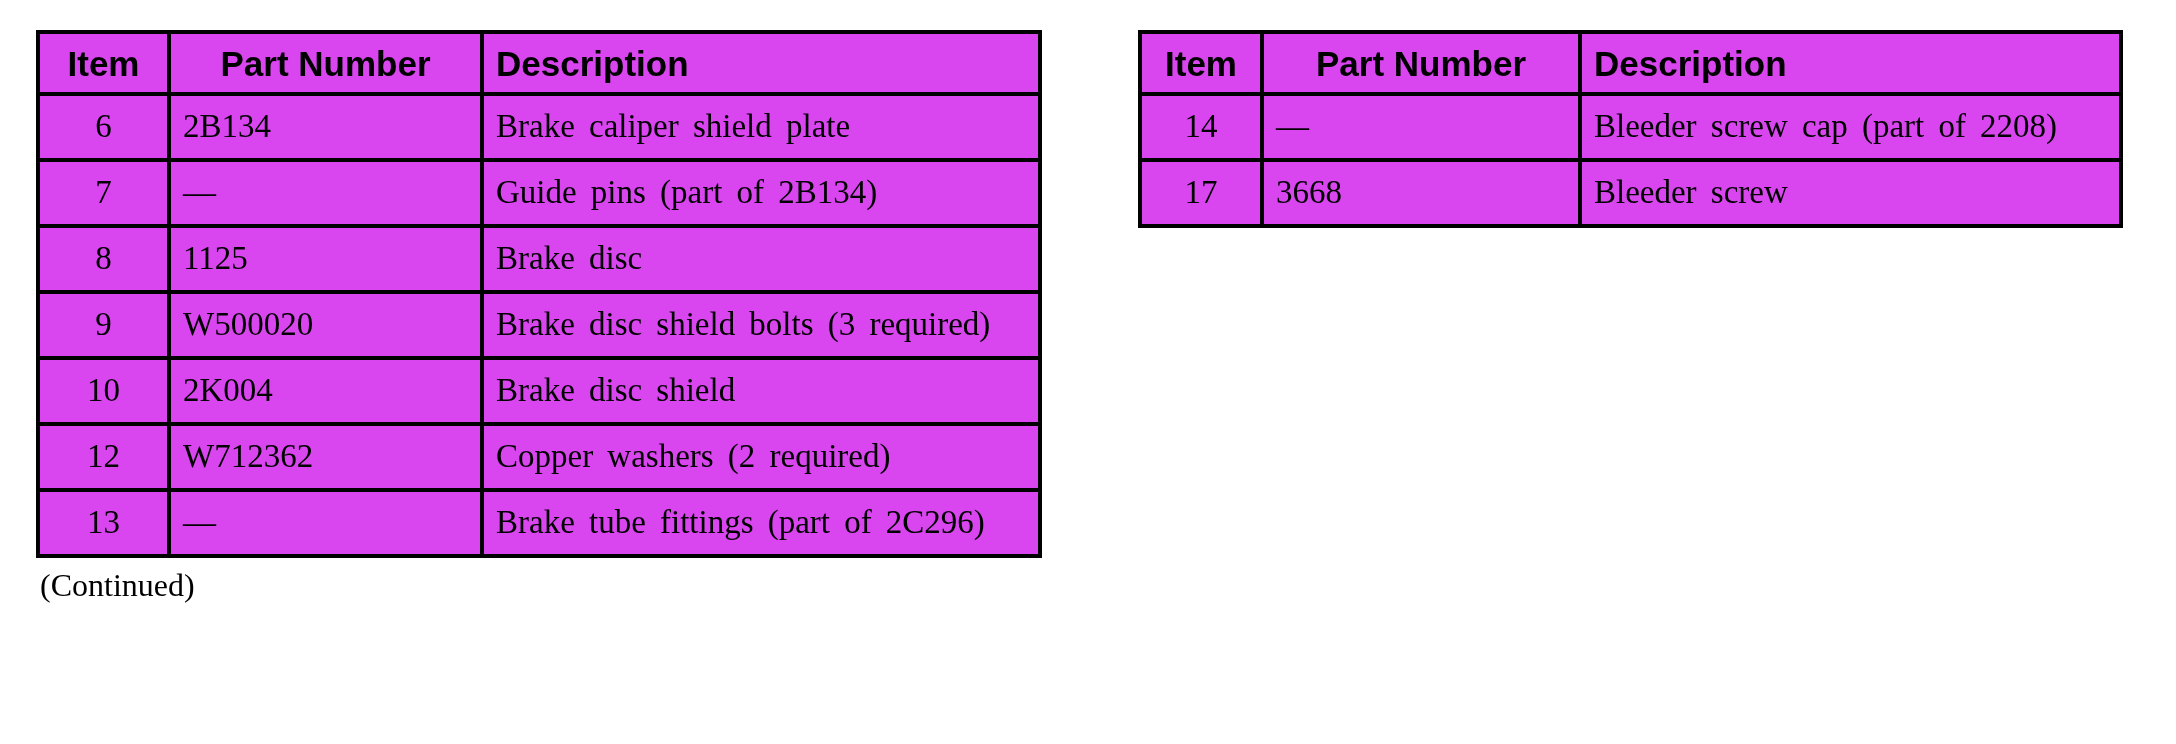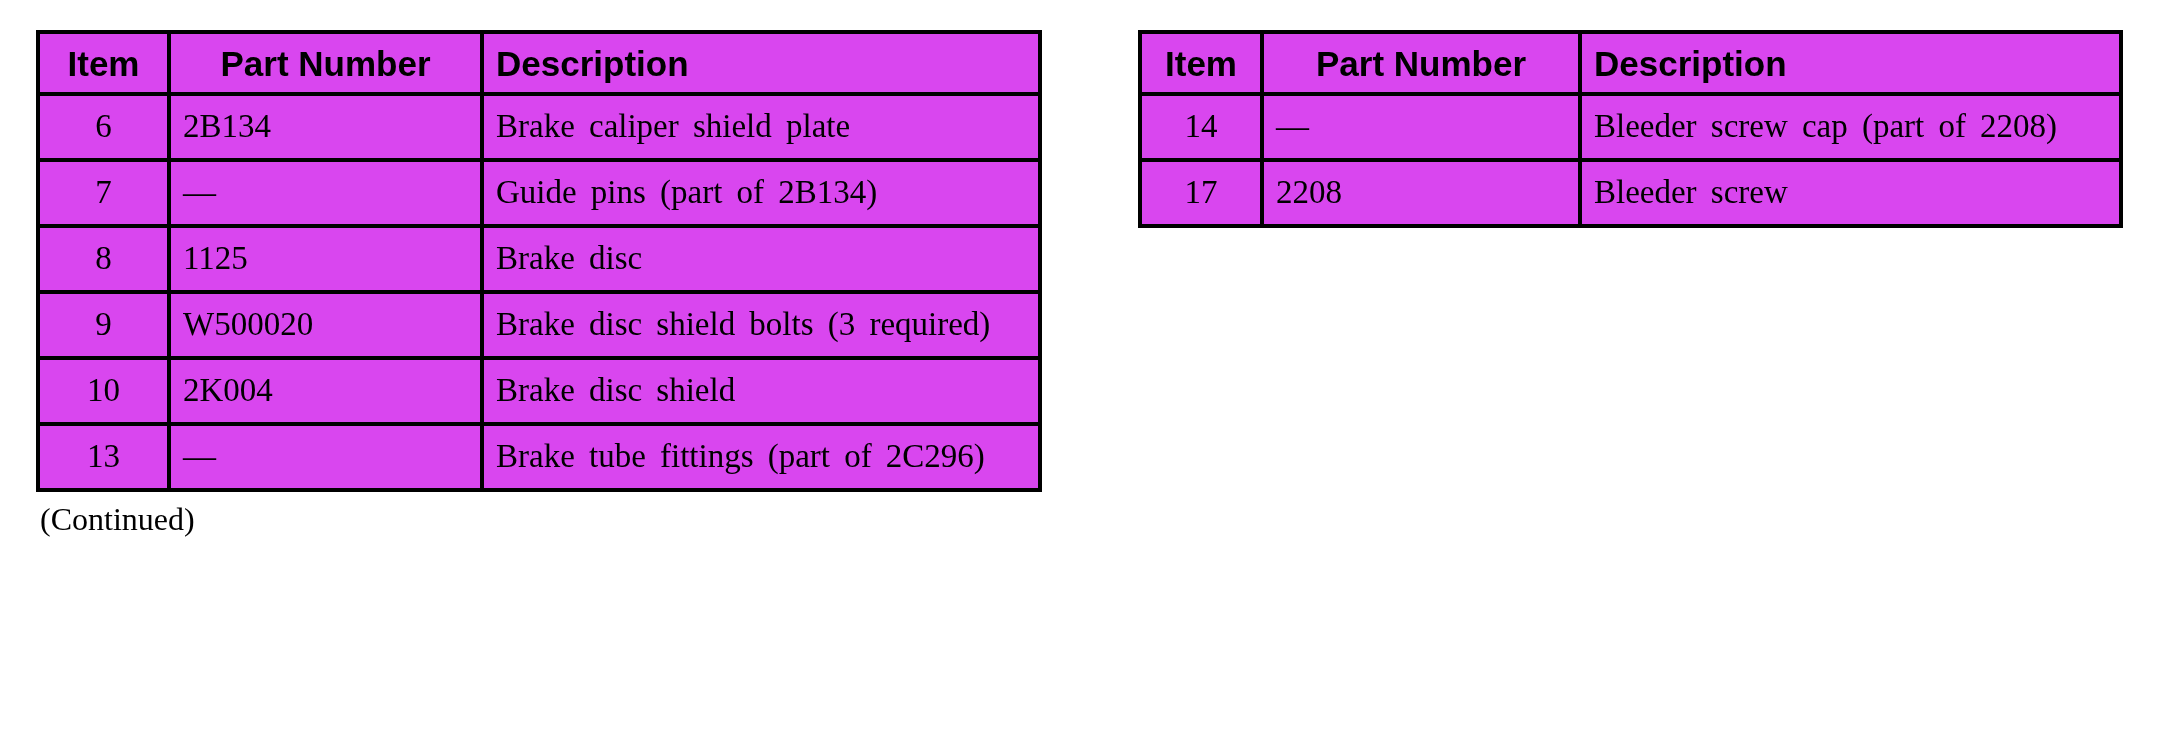--- a/index.html
+++ b/index.html
@@ -105,20 +105,25 @@
         <td class="item-cell">9</td>
         <td class="part-cell">W500020</td>
         <td class="desc-cell">Brake disc shield bolts (3 required)</td>
       </tr>
       <tr>
         <td class="item-cell">10</td>
         <td class="part-cell">2K004</td>
         <td class="desc-cell">Brake disc shield</td>
       </tr>
       <tr>
+        <td class="item-cell">12</td>
+        <td class="part-cell">W712362</td>
+        <td class="desc-cell">Copper washers (2 required)</td>
+      </tr>
+      <tr>
         <td class="item-cell">13</td>
         <td class="part-cell">—</td>
         <td class="desc-cell">Brake tube fittings (part of 2C296)</td>
       </tr>
     </tbody>
   </table>
   <div class="continued">(Continued)</div>
 </div>
 
 <div class="table-block" id="right-block">
@@ -136,18 +141,18 @@
       </tr>
     </thead>
     <tbody>
       <tr>
         <td class="item-cell">14</td>
         <td class="part-cell">—</td>
         <td class="desc-cell">Bleeder screw cap (part of 2208)</td>
       </tr>
       <tr>
         <td class="item-cell">17</td>
-        <td class="part-cell">2208</td>
+        <td class="part-cell">3668</td>
         <td class="desc-cell">Bleeder screw</td>
       </tr>
     </tbody>
   </table>
 </div>
 
 </body></html>

